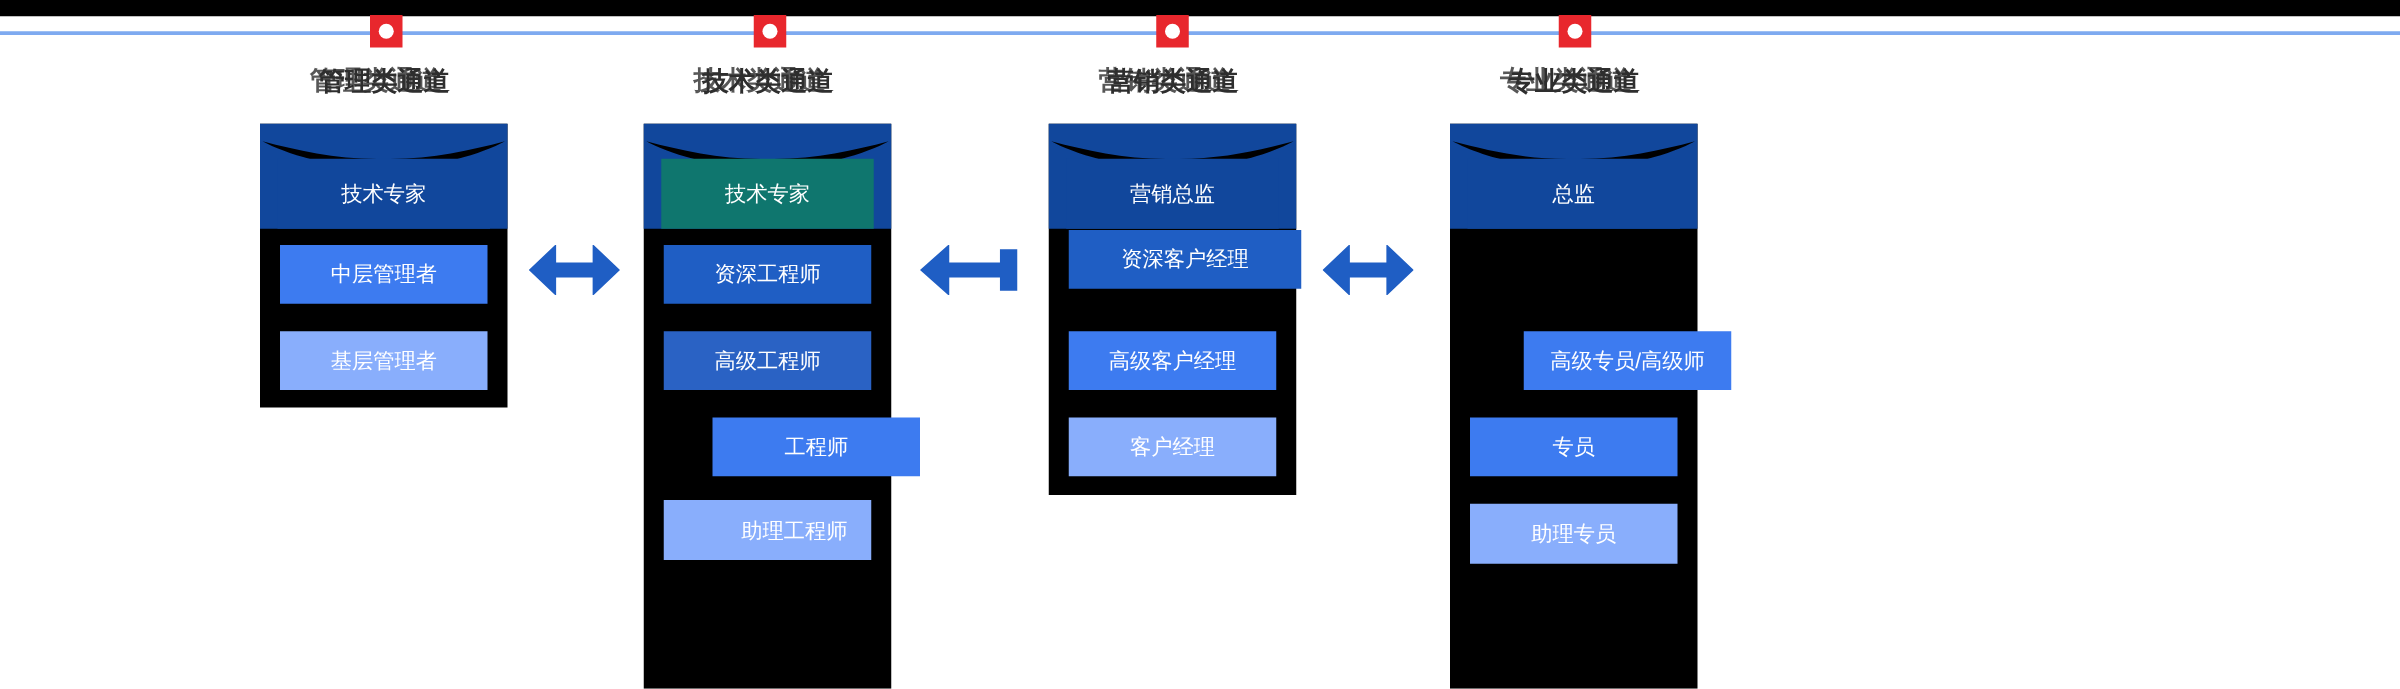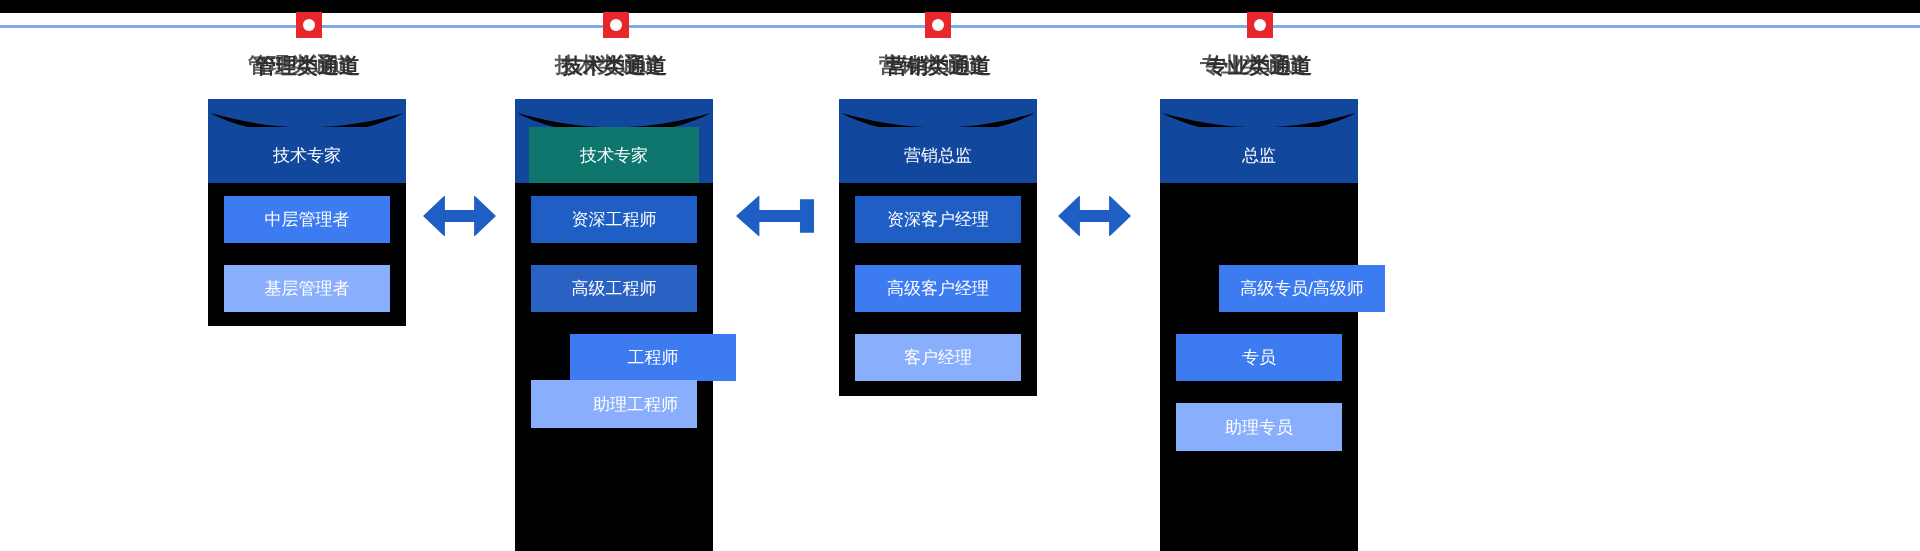--- a/index.html
+++ b/index.html
@@ -128,38 +128,38 @@
     </div>
     <div class="rung" style="left: 531px; width: 166px; top: 196px; height: 47px; background: rgb(31, 94, 196);">
       <span>资深工程师</span>
     </div>
     <div class="rung" style="left: 531px; width: 166px; top: 265px; height: 47px; background: rgb(42, 98, 196);">
       <span>高级工程师</span>
     </div>
     <div class="rung" style="left: 531px; width: 166px; top: 334px; height: 47px; background: rgb(61, 123, 240); margin-left: 39px;">
       <span>工程师</span>
     </div>
-    <div class="rung" style="left: 531px; width: 166px; top: 380px; height: 48px; background: rgb(137, 174, 252); padding-left: 43px;">
+    <div class="rung" style="left: 531px; width: 166px; top: 400px; height: 48px; background: rgb(137, 174, 252); padding-left: 43px;">
       <span>助理工程师</span>
     </div>
     <div class="column" style="left: 836px; width: 205px; height: 551px;">
       <div class="col-title" style="color: rgb(46, 46, 46);"><span class="ghost">营销类通道</span><span class="main">营销类通道</span></div>
     </div>
     <div class="frame" style="left: 839px; top: 99px; width: 198px; height: 297px; background: rgb(0, 0, 0);"></div>
     <div class="rung hat" style="left: 839px; top: 99px; width: 198px; height: 84px; background: rgb(17, 71, 156);"></div>
     <div class="arc" style="left: 841px; top: 111px;"><svg width="99" height="26" viewBox="0 0 99 26">
         <path d="M99,23.92 C54.45,23.92 17.82,11.700000000000001 0,2.08 C29.7,9.88 61.38,17.16 99,16.12 Z" fill="#000000"></path>
       </svg></div>
     <div class="arc" style="left: 936px; top: 111px;"><svg width="99" height="26" viewBox="0 0 99 26">
         <path d="M0,23.92 C44.550000000000004,23.92 81.17999999999999,11.700000000000001 99,2.08 C69.3,9.88 37.62,17.16 0,16.12 Z" fill="#000000"></path>
       </svg></div>
     <div class="rung" style="left: 853px; width: 170px; top: 127px; height: 56px; background: rgb(17, 71, 156);">
       <span>营销总监</span>
     </div>
-    <div class="rung" style="left: 855px; width: 166px; top: 196px; height: 47px; background: rgb(31, 94, 196);">
+    <div class="rung" style="left: 855px; width: 186px; top: 184px; height: 47px; background: rgb(31, 94, 196);">
       <span>资深客户经理</span>
     </div>
     <div class="rung" style="left: 855px; width: 166px; top: 265px; height: 47px; background: rgb(61, 123, 240);">
       <span>高级客户经理</span>
     </div>
     <div class="rung" style="left: 855px; width: 166px; top: 334px; height: 47px; background: rgb(137, 174, 252);">
       <span>客户经理</span>
     </div>
     <div class="column" style="left: 1157px; width: 205px; height: 551px;">
       <div class="col-title" style="color: rgb(46, 46, 46);"><span class="ghost">专业类通道</span><span class="main">专业类通道</span></div>

